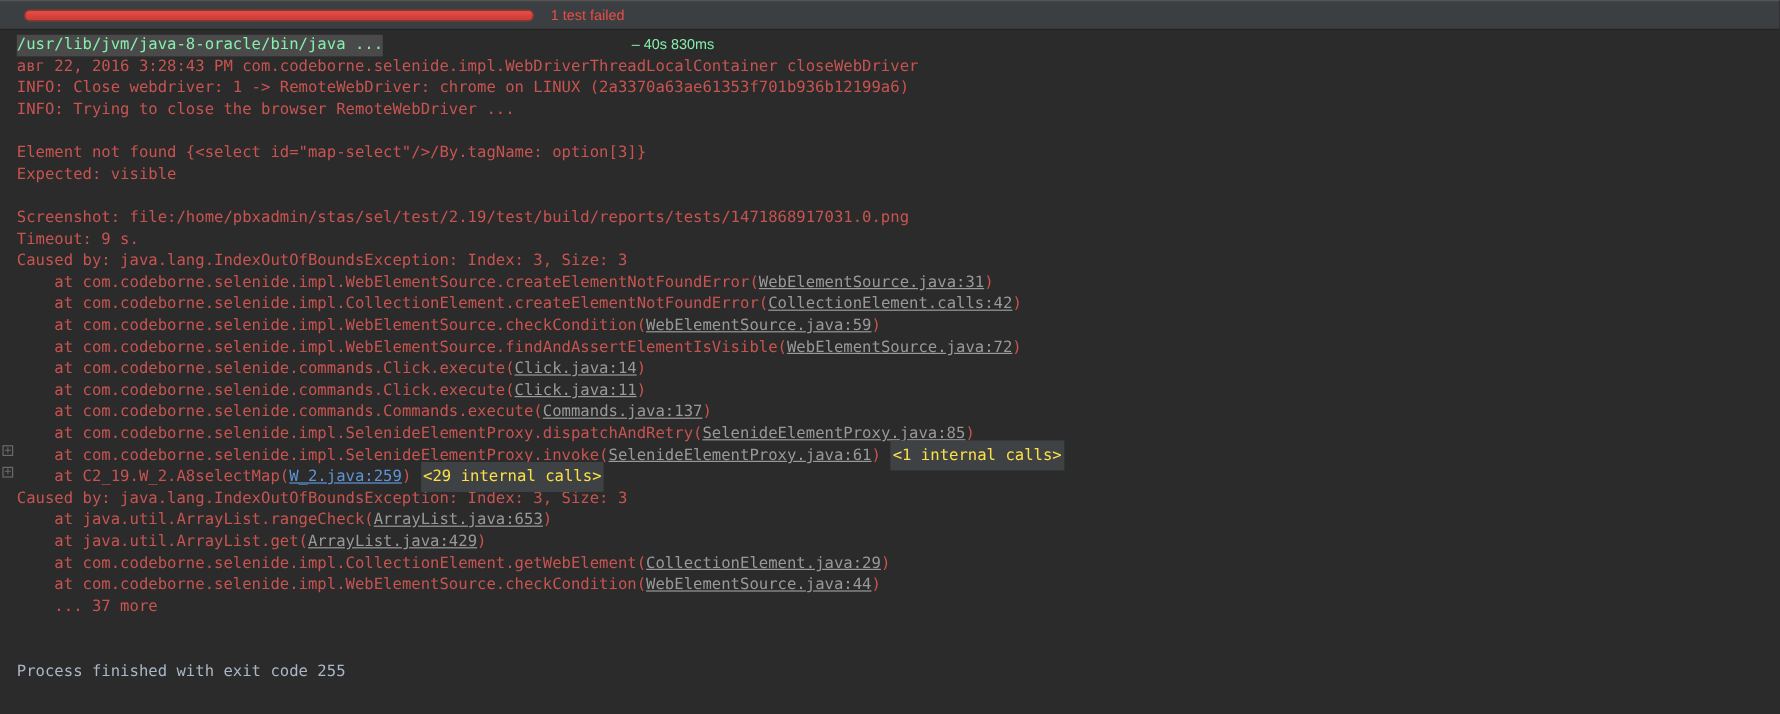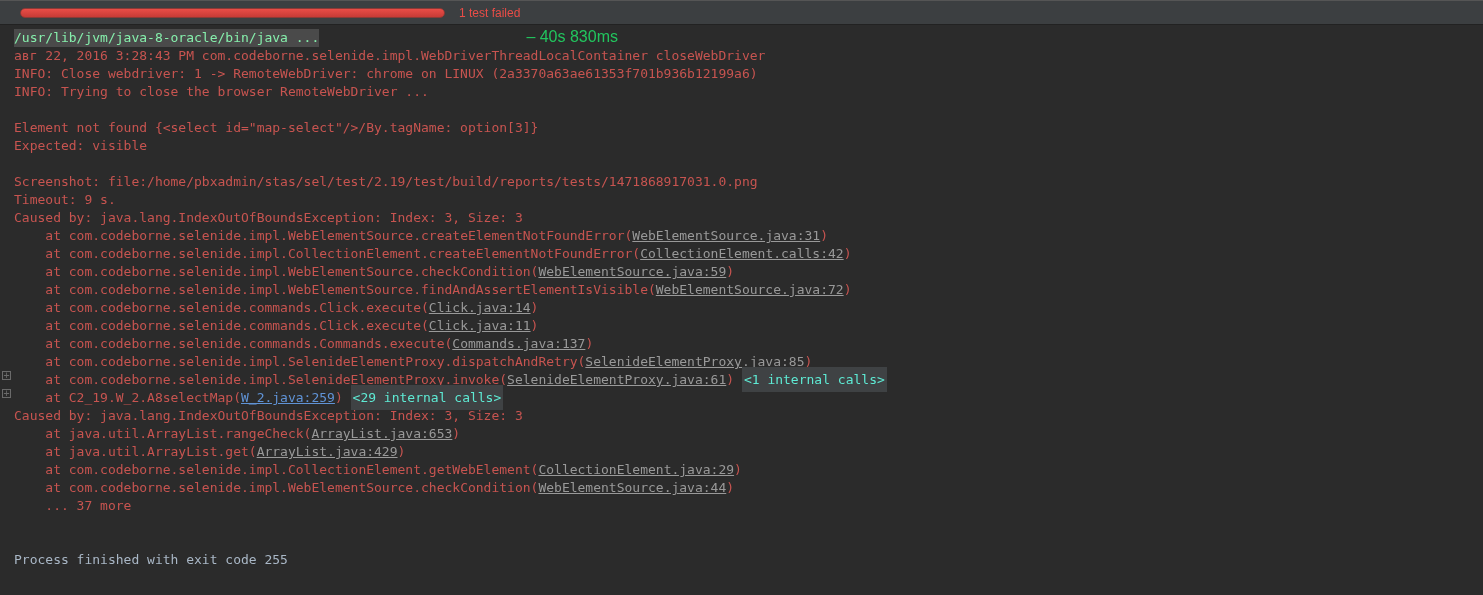--- a/index.html
+++ b/index.html
@@ -34,23 +34,23 @@
       background: linear-gradient(#e94d47,#c73b36);
     }
     .status-text {
       margin-left: 14px;
       color: #e94d47;
       font-family: sans-serif;
       font-size: 12px;
     }
     .time-text {
       margin-left: 6px;
-      color: #22c55e;
+      color: #86efac;
       font-family: sans-serif;
-      font-size: 16px;
+      font-size: 12px;
       margin-top: 48px;
     }
     .console {
       padding: 4px 0 10px 0;
     }
     .line {
       padding: 0 14px;
       line-height: 18px;
       white-space: pre;
       font-size: 13px;
@@ -64,21 +64,21 @@
     a.src-grey {
       color: #999;
       text-decoration: underline;
     }
     a.src-blue {
       color: #6093d6;
       text-decoration: underline;
     }
     .badge {
       background: #3f4244;
-      color: #5eead4;
+      color: #fde047;
       padding: 5px 2px;
     }
     .gutter {
       position: absolute;
       left: 0;
       width: 14px;
       color: #6a6a6a;
       font-size: 10px;
       text-align: center;
       user-select: none;

